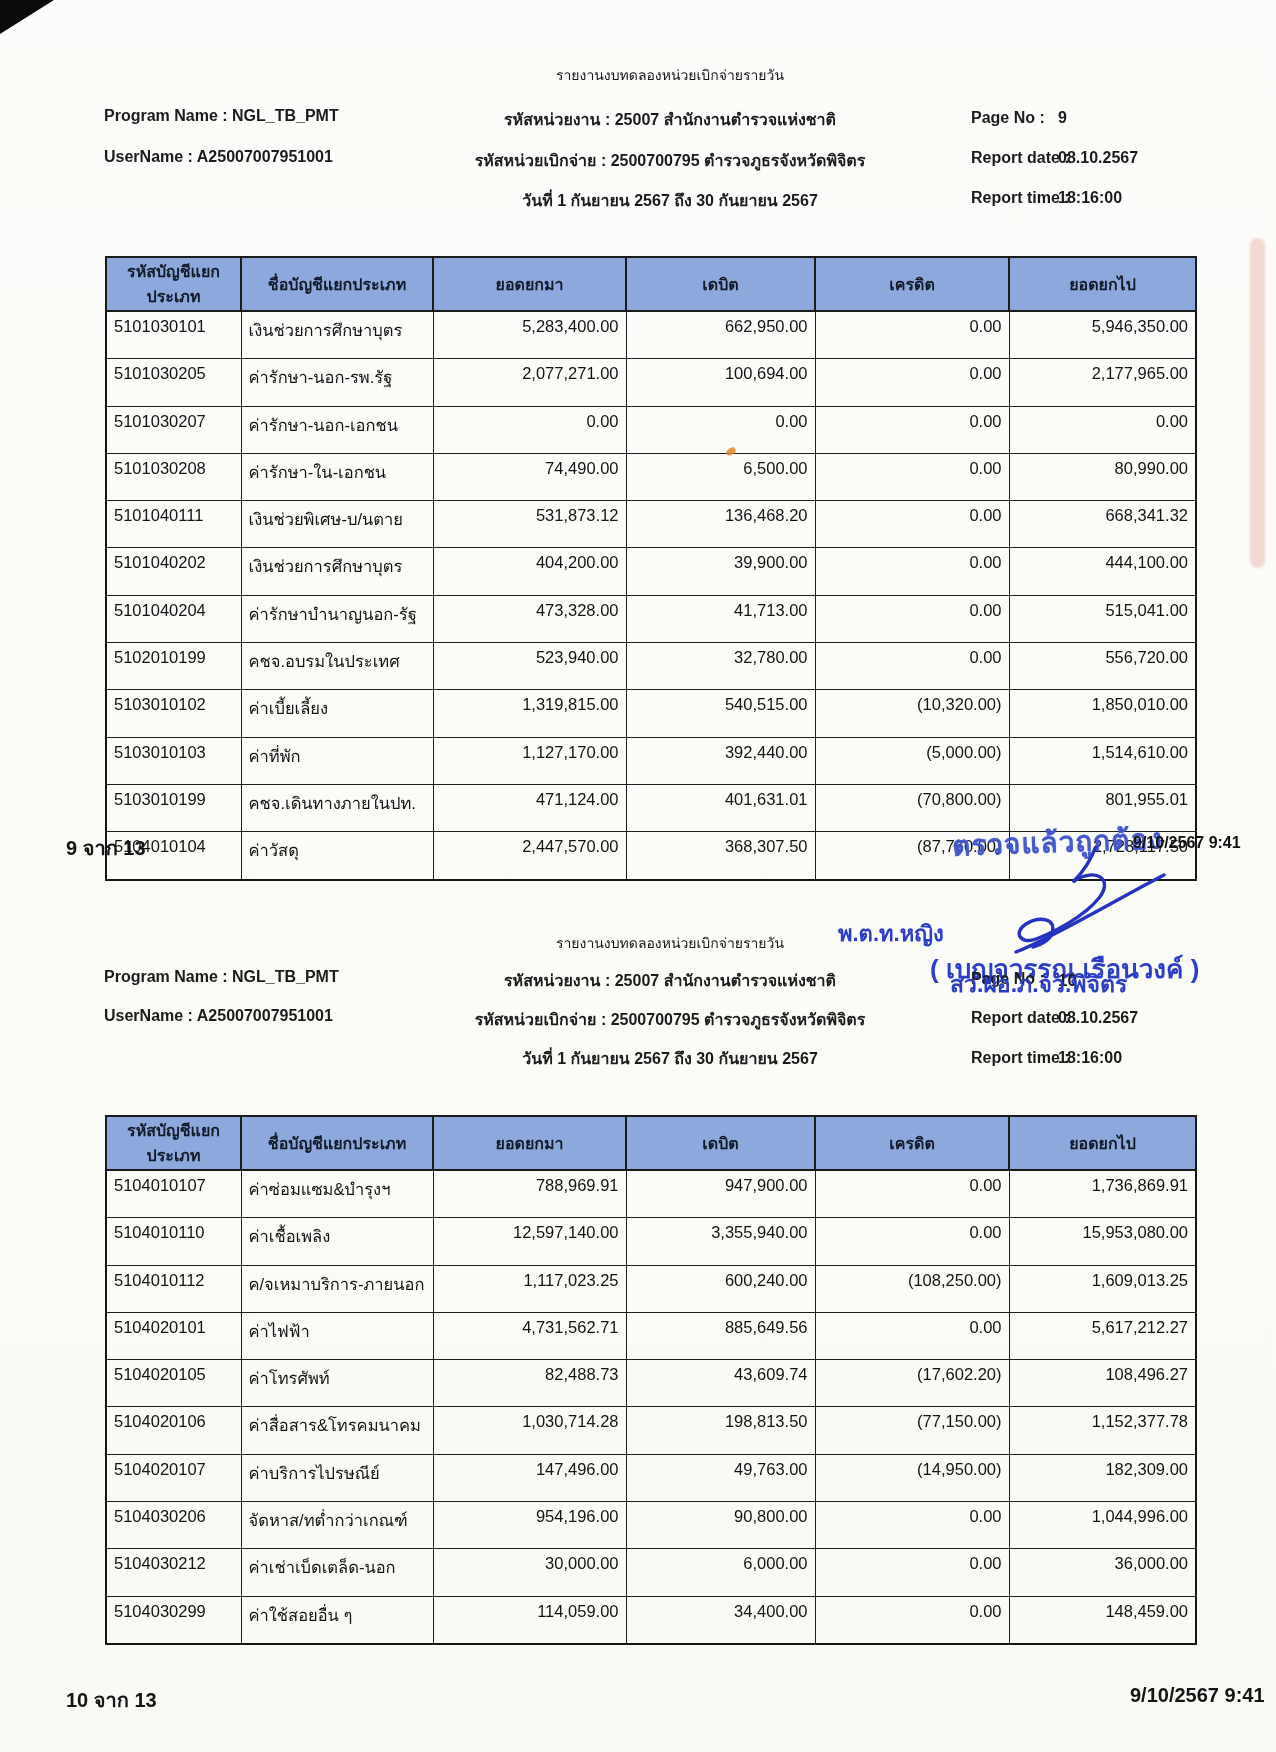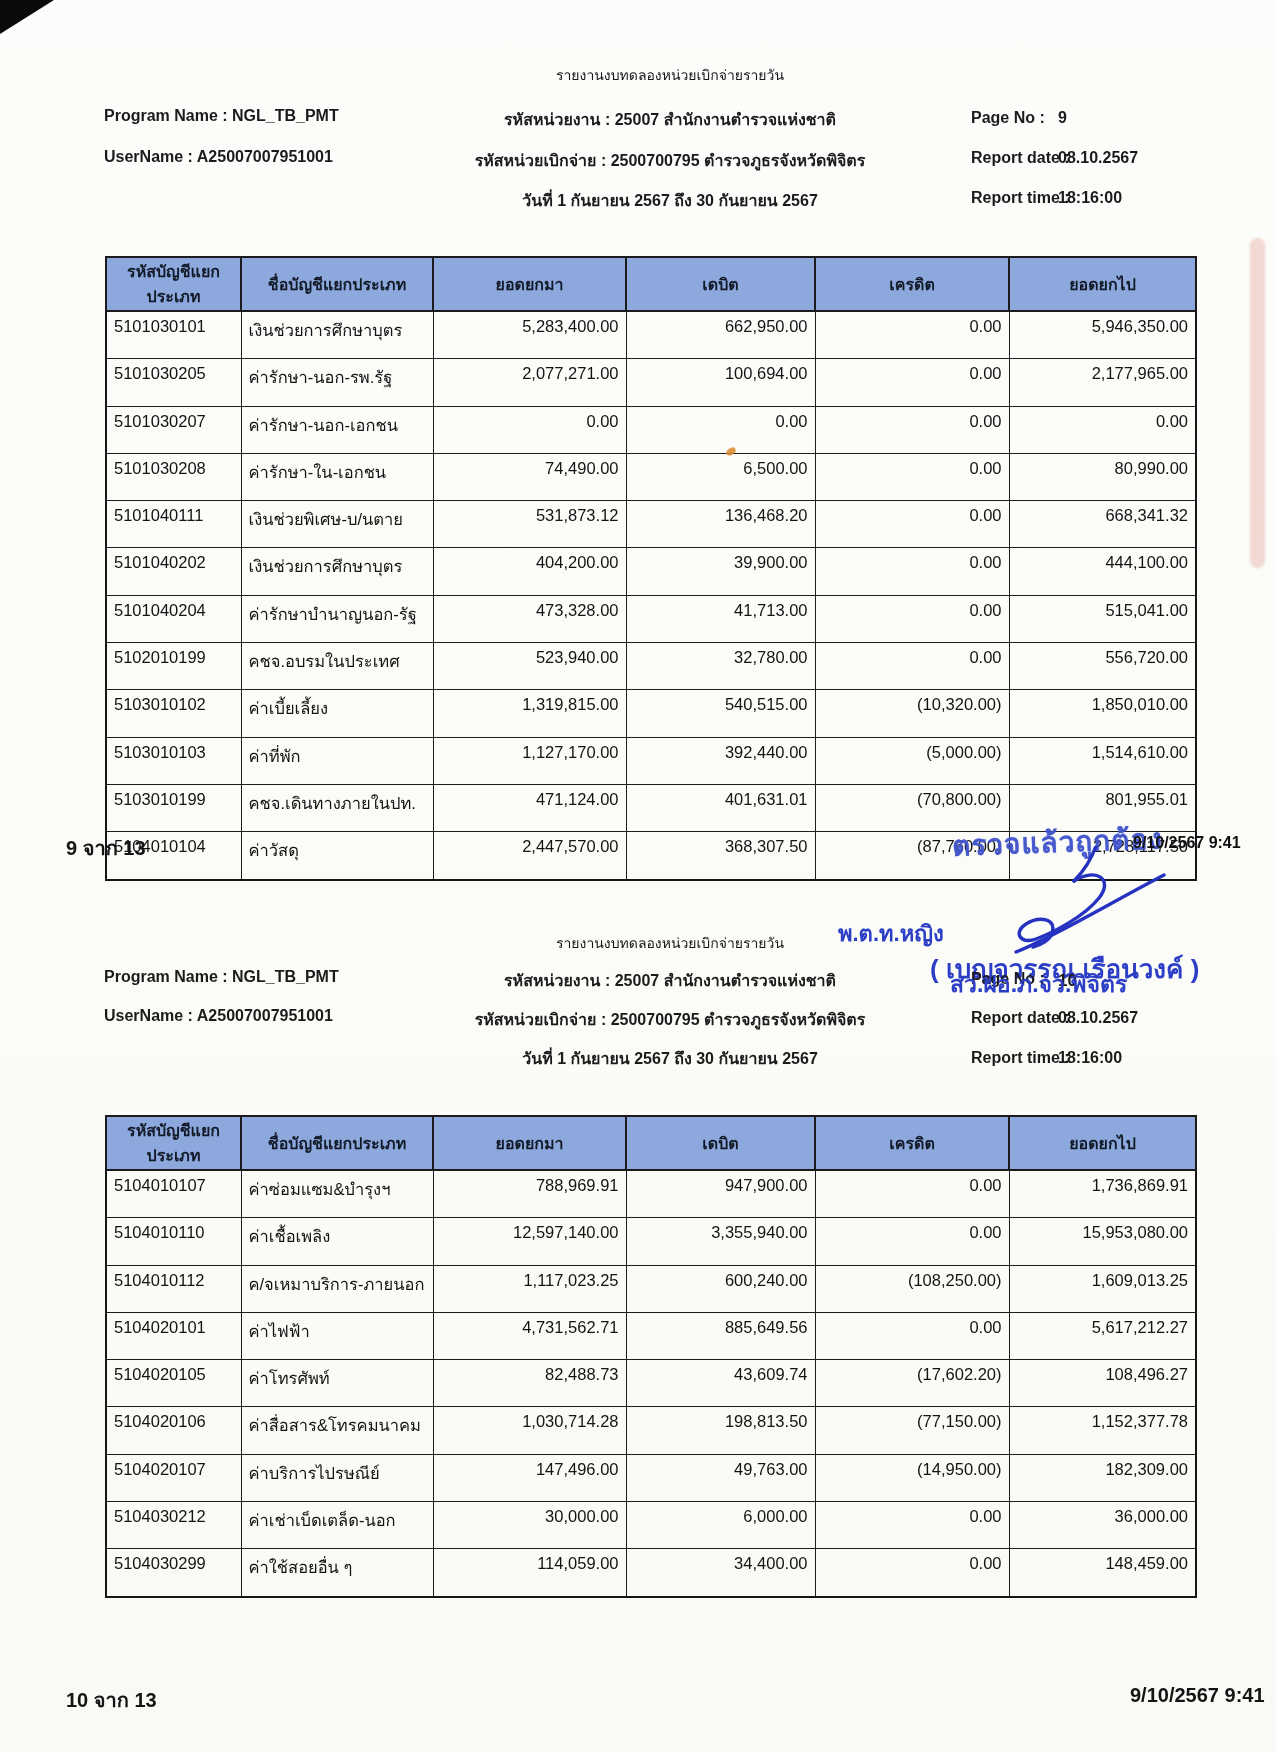--- a/index.html
+++ b/index.html
@@ -322,20 +322,28 @@
         </tr>
         <tr>
           <td class="tl">5104020107</td>
           <td class="tl">ค่าบริการไปรษณีย์</td>
           <td class="tr">147,496.00</td>
           <td class="tr">49,763.00</td>
           <td class="tr">(14,950.00)</td>
           <td class="tr">182,309.00</td>
         </tr>
         <tr>
+          <td class="tl">5104030206</td>
+          <td class="tl">จัดหาส/ทต่ำกว่าเกณฑ์</td>
+          <td class="tr">954,196.00</td>
+          <td class="tr">90,800.00</td>
+          <td class="tr">0.00</td>
+          <td class="tr">1,044,996.00</td>
+        </tr>
+        <tr>
           <td class="tl">5104030212</td>
           <td class="tl">ค่าเช่าเบ็ดเตล็ด-นอก</td>
           <td class="tr">30,000.00</td>
           <td class="tr">6,000.00</td>
           <td class="tr">0.00</td>
           <td class="tr">36,000.00</td>
         </tr>
         <tr>
           <td class="tl">5104030299</td>
           <td class="tl">ค่าใช้สอยอื่น ๆ</td>

